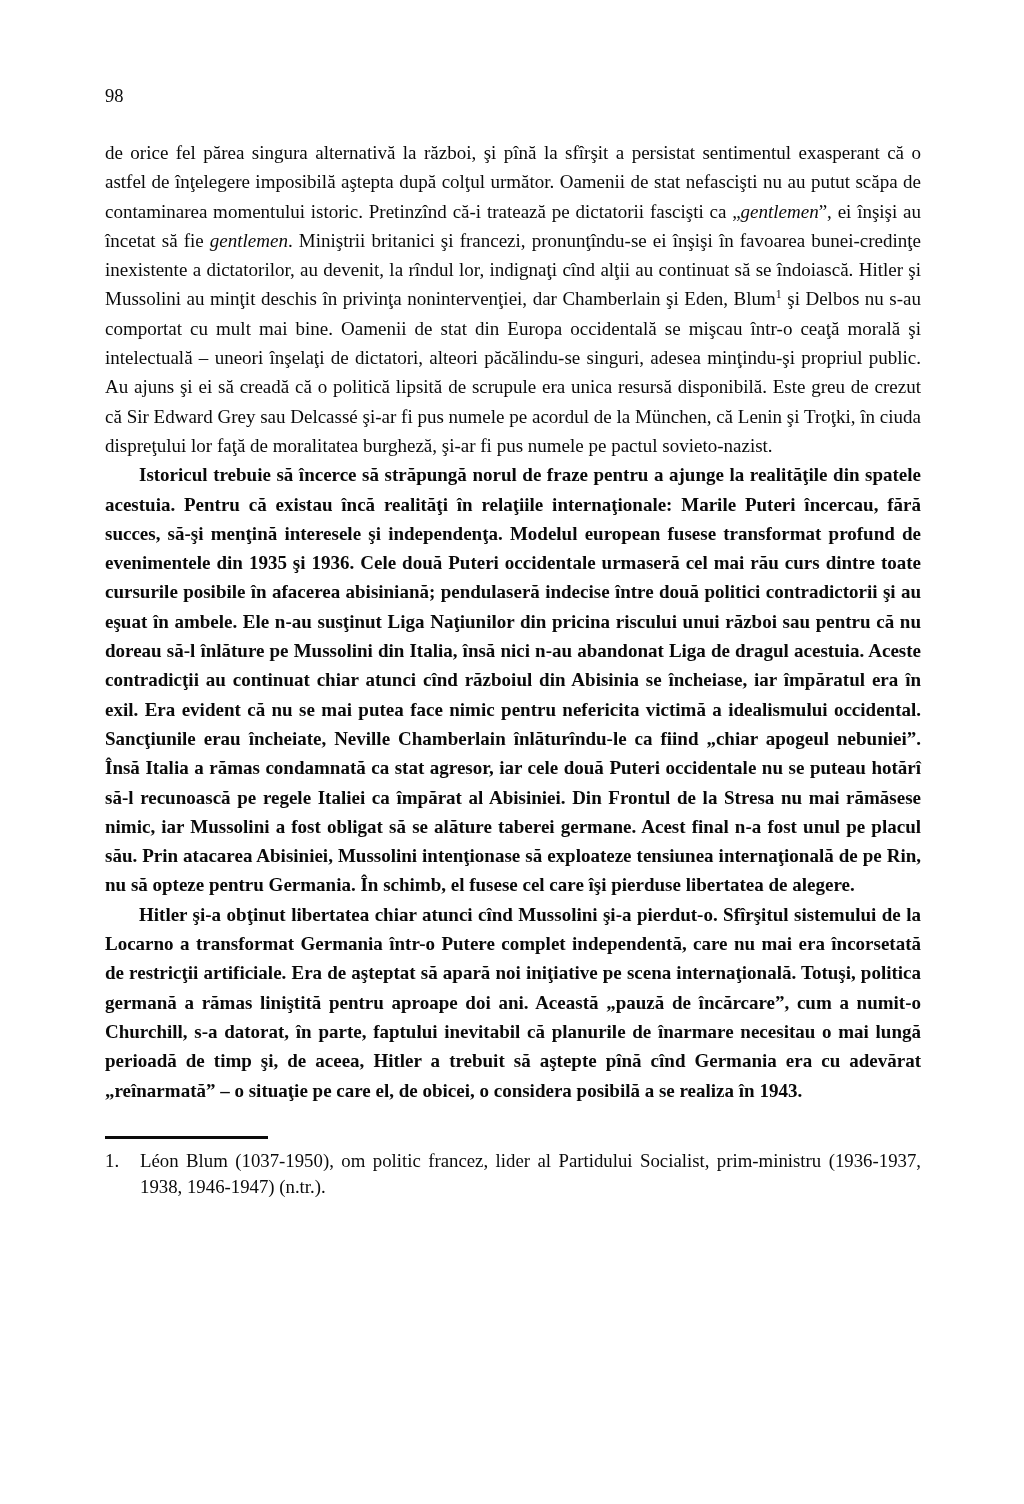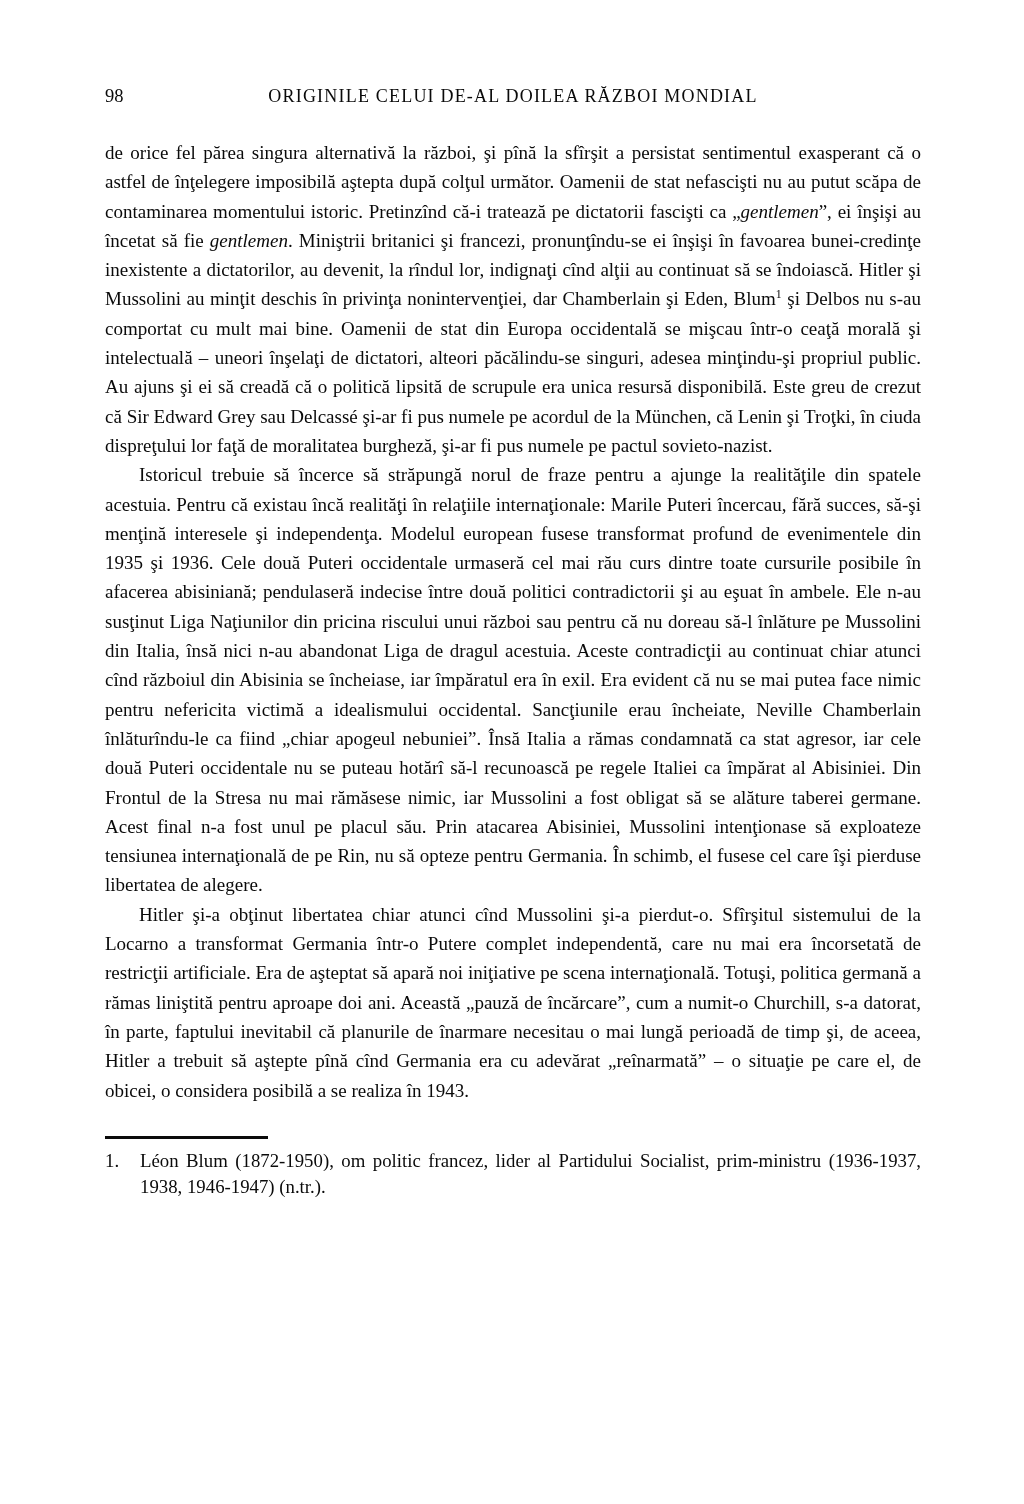--- a/index.html
+++ b/index.html
@@ -50,20 +50,21 @@
     line-height: 29.3px;
     text-align: justify;
     text-justify: inter-word;
   }
   .body-text p {
     margin: 0;
     padding: 0;
   }
   .body-text p.indented {
     text-indent: 34px;
+    font-weight: bold;
   }
   .body-text sup {
     font-size: 0.62em;
     line-height: 0;
     vertical-align: super;
   }
   .footnote-separator {
     width: 163px;
     height: 0;
     border-top: 3px solid #0a0a0a;
@@ -84,30 +85,29 @@
   }
 </style>
 </head>
 <body>
 
 <div class="scan-page">
   <div class="text-block">
 
     <div class="running-head">
       <span class="page-number">98</span>
-      <span class="running-title">ORIGINILE CELUI DE-AL DOILEA RĂZBOI MONDIAL</span>
     </div>
 
     <div class="body-text">
       <p><span>de orice fel părea singura alternativă la război, şi pînă la sfîrşit a persistat sentimentul exasperant că o astfel de înţelegere imposibilă aştepta după colţul următor. Oamenii de stat nefascişti nu au putut scăpa de contaminarea momentului istoric. Pretinzînd că-i tratează pe dictatorii fascişti ca „</span><i>gentlemen</i><span>”, ei înşişi au încetat să fie </span><i>gentlemen</i><span>. Miniştrii britanici şi francezi, pronunţîndu-se ei înşişi în favoarea bunei-credinţe inexistente a dictatorilor, au devenit, la rîndul lor, indignaţi cînd alţii au continuat să se îndoiască. Hitler şi Mussolini au minţit deschis în privinţa nonintervenţiei, dar Chamberlain şi Eden, Blum</span><sup>1</sup><span> şi Delbos nu s-au comportat cu mult mai bine. Oamenii de stat din Europa occidentală se mişcau într-o ceaţă morală şi intelectuală – uneori înşelaţi de dictatori, alteori păcălindu-se singuri, adesea minţindu-şi propriul public. Au ajuns şi ei să creadă că o politică lipsită de scrupule era unica resursă disponibilă. Este greu de crezut că Sir Edward Grey sau Delcassé şi-ar fi pus numele pe acordul de la München, că Lenin şi Troţki, în ciuda dispreţului lor faţă de moralitatea burgheză, şi-ar fi pus numele pe pactul sovieto-nazist.</span></p>
       <p class="indented"><span>Istoricul trebuie să încerce să străpungă norul de fraze pentru a ajunge la realităţile din spatele acestuia. Pentru că existau încă realităţi în relaţiile internaţionale: Marile Puteri încercau, fără succes, să-şi menţină interesele şi independenţa. Modelul european fusese transformat profund de evenimentele din 1935 şi 1936. Cele două Puteri occidentale urmaseră cel mai rău curs dintre toate cursurile posibile în afacerea abisiniană; pendulaseră indecise între două politici contradictorii şi au eşuat în ambele. Ele n-au susţinut Liga Naţiunilor din pricina riscului unui război sau pentru că nu doreau să-l înlăture pe Mussolini din Italia, însă nici n-au abandonat Liga de dragul acestuia. Aceste contradicţii au continuat chiar atunci cînd războiul din Abisinia se încheiase, iar împăratul era în exil. Era evident că nu se mai putea face nimic pentru nefericita victimă a idealismului occidental. Sancţiunile erau încheiate, Neville Chamberlain înlăturîndu-le ca fiind „chiar apogeul nebuniei”. Însă Italia a rămas condamnată ca stat agresor, iar cele două Puteri occidentale nu se puteau hotărî să-l recunoască pe regele Italiei ca împărat al Abisiniei. Din Frontul de la Stresa nu mai rămăsese nimic, iar Mussolini a fost obligat să se alăture taberei germane. Acest final n-a fost unul pe placul său. Prin atacarea Abisiniei, Mussolini intenţionase să exploateze tensiunea internaţională de pe Rin, nu să opteze pentru Germania. În schimb, el fusese cel care îşi pierduse libertatea de alegere.</span></p>
       <p class="indented"><span>Hitler şi-a obţinut libertatea chiar atunci cînd Mussolini şi-a pierdut-o. Sfîrşitul sistemului de la Locarno a transformat Germania într-o Putere complet independentă, care nu mai era încorsetată de restricţii artificiale. Era de aşteptat să apară noi iniţiative pe scena internaţională. Totuşi, politica germană a rămas liniştită pentru aproape doi ani. Această „pauză de încărcare”, cum a numit-o Churchill, s-a datorat, în parte, faptului inevitabil că planurile de înarmare necesitau o mai lungă perioadă de timp şi, de aceea, Hitler a trebuit să aştepte pînă cînd Germania era cu adevărat „reînarmată” – o situaţie pe care el, de obicei, o considera posibilă a se realiza în 1943.</span></p>
     </div>
 
     <div class="footnote-separator"></div>
 
     <div class="footnote">
       <span class="footnote-marker">1.</span>
-      <span class="footnote-text">Léon Blum (1872-1950), om politic francez, lider al Partidului Socialist, prim-ministru (1936-1937, 1938, 1946-1947) (n.tr.).</span>
+      <span class="footnote-text">Léon Blum (1037-1950), om politic francez, lider al Partidului Socialist, prim-ministru (1936-1937, 1938, 1946-1947) (n.tr.).</span>
     </div>
 
   </div>
 </div>
 
 </body></html>

